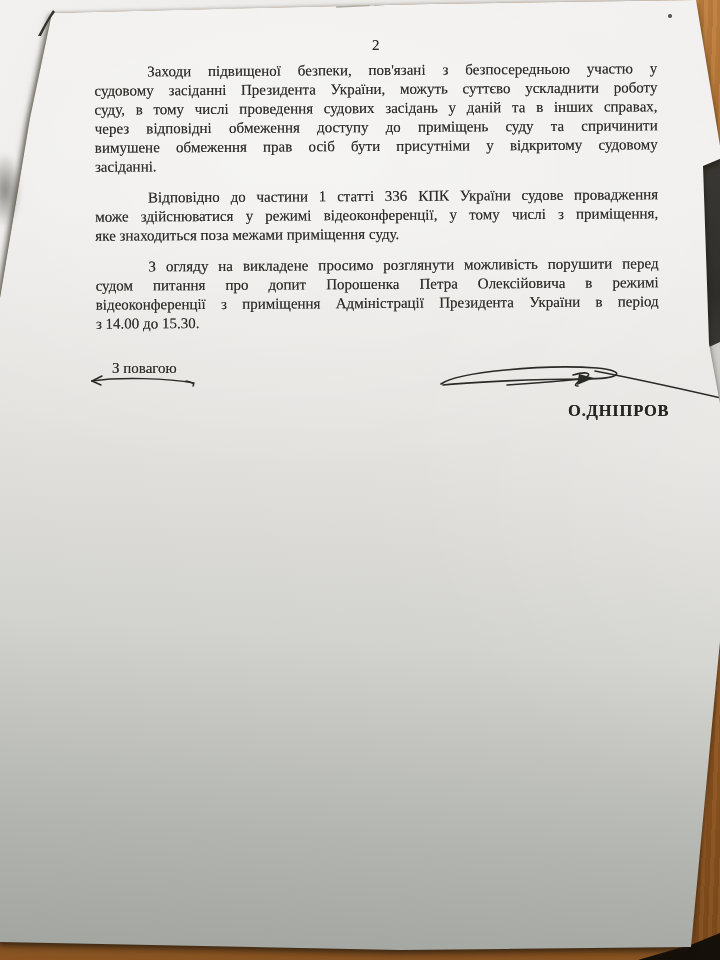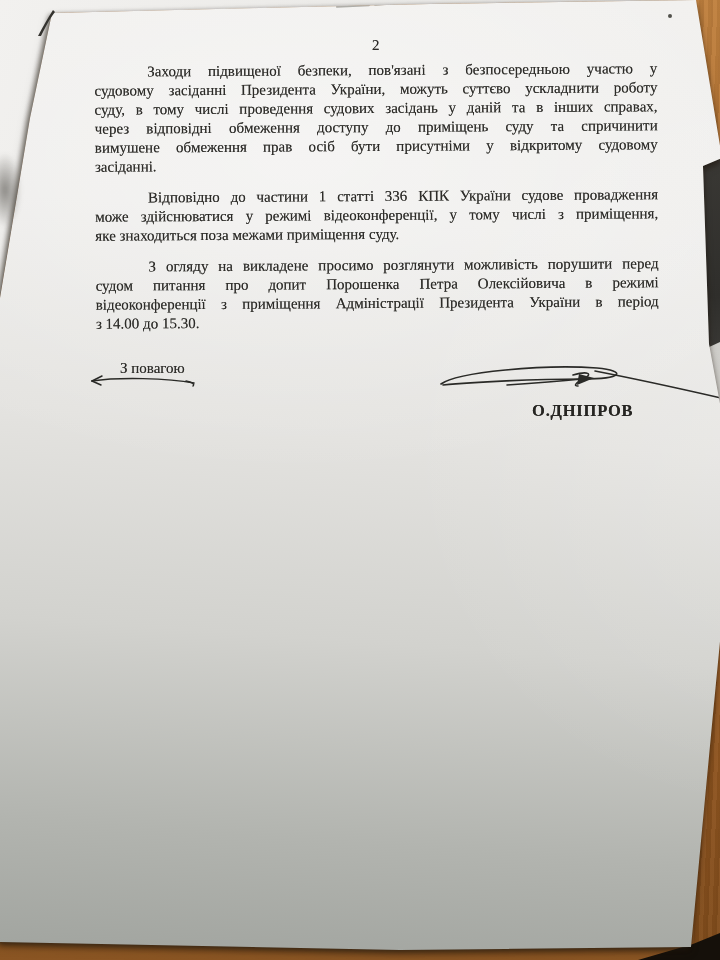--- a/index.html
+++ b/index.html
@@ -59,25 +59,25 @@
     transform:rotate(-0.35deg);
     color:#2d2c29;font-size:15px;line-height:19px;
     text-shadow:0 0 0.6px rgba(45,44,40,0.65);
   }
   .pageno{text-align:center;}
   .para{margin-top:12px;}
   .para:first-of-type{margin-top:6px;}
   .line{text-align:justify;text-align-last:justify;}
   .line.first{padding-left:53px;}
   .line.last{text-align-last:left;}
-  .closing{position:absolute;left:112px;top:360px;font-size:15px;color:#2d2c29;text-shadow:0 0 0.6px rgba(45,44,40,0.65);margin-left:8px;}
+  .closing{position:absolute;left:112px;top:360px;font-size:15px;color:#2d2c29;text-shadow:0 0 0.6px rgba(45,44,40,0.65);}
   .closing-stroke{position:absolute;left:84px;top:372px;}
   .signature{position:absolute;left:435px;top:362px;}
   .signatory{
-    position:absolute;left:532px;top:401px;width:120px;
+    position:absolute;left:568px;top:401px;width:120px;
     font-weight:bold;font-size:16.5px;letter-spacing:0.8px;color:#262522;
     text-shadow:0 0 0.6px rgba(40,38,34,0.7);
   }
   svg{display:block;overflow:visible;}
 </style>
 </head>
 <body>
 
 <div class="stage">
 

